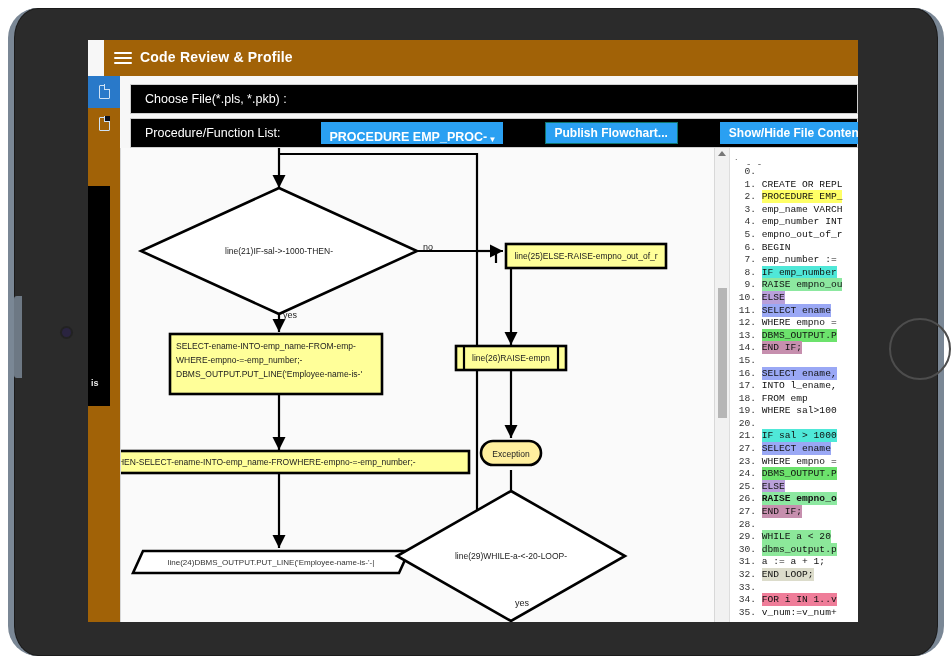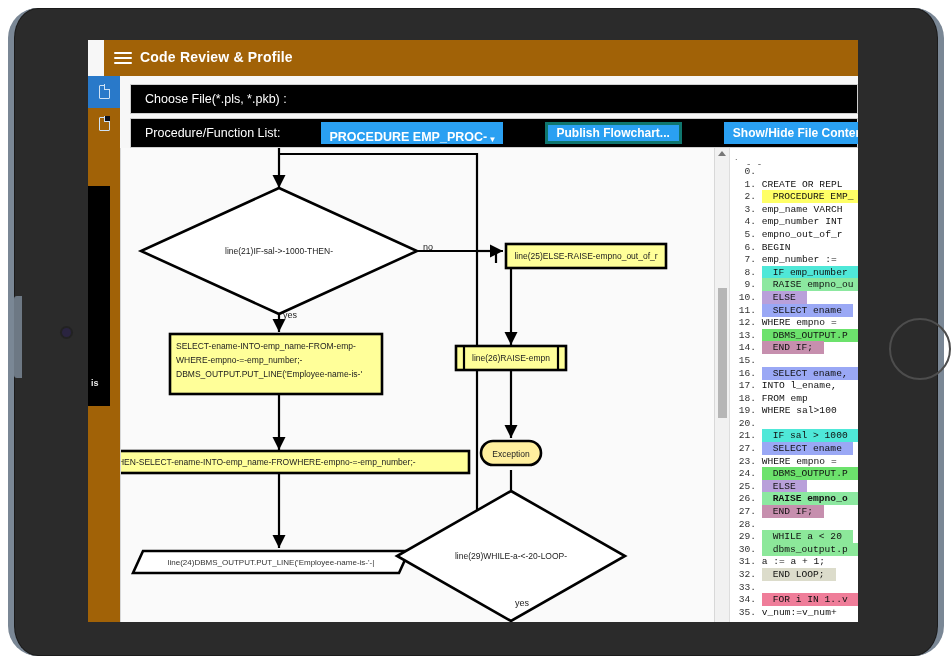--- a/index.html
+++ b/index.html
@@ -49,21 +49,21 @@
   .ctrl-label{ color:#fff; font-size:12.5px; padding:0 8px 0 14px; white-space:nowrap;}
   .file-input{ background:#2aa0f2; height:22px; display:flex; align-items:center; min-width:250px; }
   .choose-file-btn{ background:linear-gradient(#f6f6f6,#dcdcdc); border:1px solid #8d8d8d; border-radius:2px;
       font-size:12.5px; padding:1px 7px; margin:0 6px; color:#111; cursor:pointer;}
   .file-name{ color:#fff; font-size:13px; }
   .select-box{ background:#2aa0f2; color:#fff; font-size:12.5px; font-weight:bold; height:22px;
       display:flex; align-items:flex-end; padding:0 6px 0 9px; min-width:182px; cursor:pointer; position:relative;}
   .select-box .caret{ margin-left:auto; font-size:8px; }
   .btn-blue{ background:#2aa0f2; color:#fff; font-size:12px; font-weight:bold; height:22px;
       display:flex; align-items:center; padding:0 9px; margin-left:10px; cursor:pointer; white-space:nowrap;}
-  .btn-blue.outlined{ border:3px solid #0f766e; }
+  .btn-blue.outlined{ border:1px solid #0f766e; }
 
   
   #flow-canvas{ position:absolute; left:32px; top:108px; width:594px; height:474px; background:#f7f7f7;
       border-left:1px solid #d8d8d8; overflow:hidden; }
   #canvas-white{ position:absolute; left:0; top:0; width:100%; height:100%; background:#fafafa; }
 
   svg.flow{ position:absolute; left:0; top:0; }
 
   .nd-text{ font-family:"Liberation Sans", sans-serif; font-size:8.5px; fill:#222; }
   .nd-text-sm{ font-family:"Liberation Sans", sans-serif; font-size:8px; fill:#333; }
@@ -74,21 +74,21 @@
       background:#fff; border-left:1px solid #d8d8d8; overflow:hidden; }
   #code-scroll-col{ position:absolute; left:0; top:0; width:15px; height:474px; background:#f1f1f1; border-right:1px solid #ddd;}
   #code-scroll-up{ position:absolute; left:3px; top:3px; width:0;height:0;
       border-left:4px solid transparent;border-right:4px solid transparent;border-bottom:5px solid #777; cursor:pointer;}
   #code-scroll-thumb{ position:absolute; left:3px; top:140px; width:9px; height:130px; background:#b6b6b6; cursor:pointer;}
   #code-dot{ position:absolute; left:20px; top:4px; font-size:9px; color:#555;}
   #code-dashes{ position:absolute; left:31px; top:12px; font-size:9px; color:#555; font-family:"Liberation Mono", monospace;}
   #code-list{ position:absolute; left:18px; top:18px; width:126px; font-family:"Liberation Mono", monospace; font-size:9.6px; line-height:12.6px; color:#111;}
   .cl{ white-space:pre; height:12.6px; }
   .cl .num{ color:#333; }
-  .cl .hl{ padding:1px 11px; }
+  .cl .hl{ padding:1px 0; }
 </style>
 </head>
 <body>
 
 <div id="tablet-frame">
   <div id="side-button"></div>
   <div id="frame-camera"></div>
   <div id="frame-home"></div>
 </div>
 

